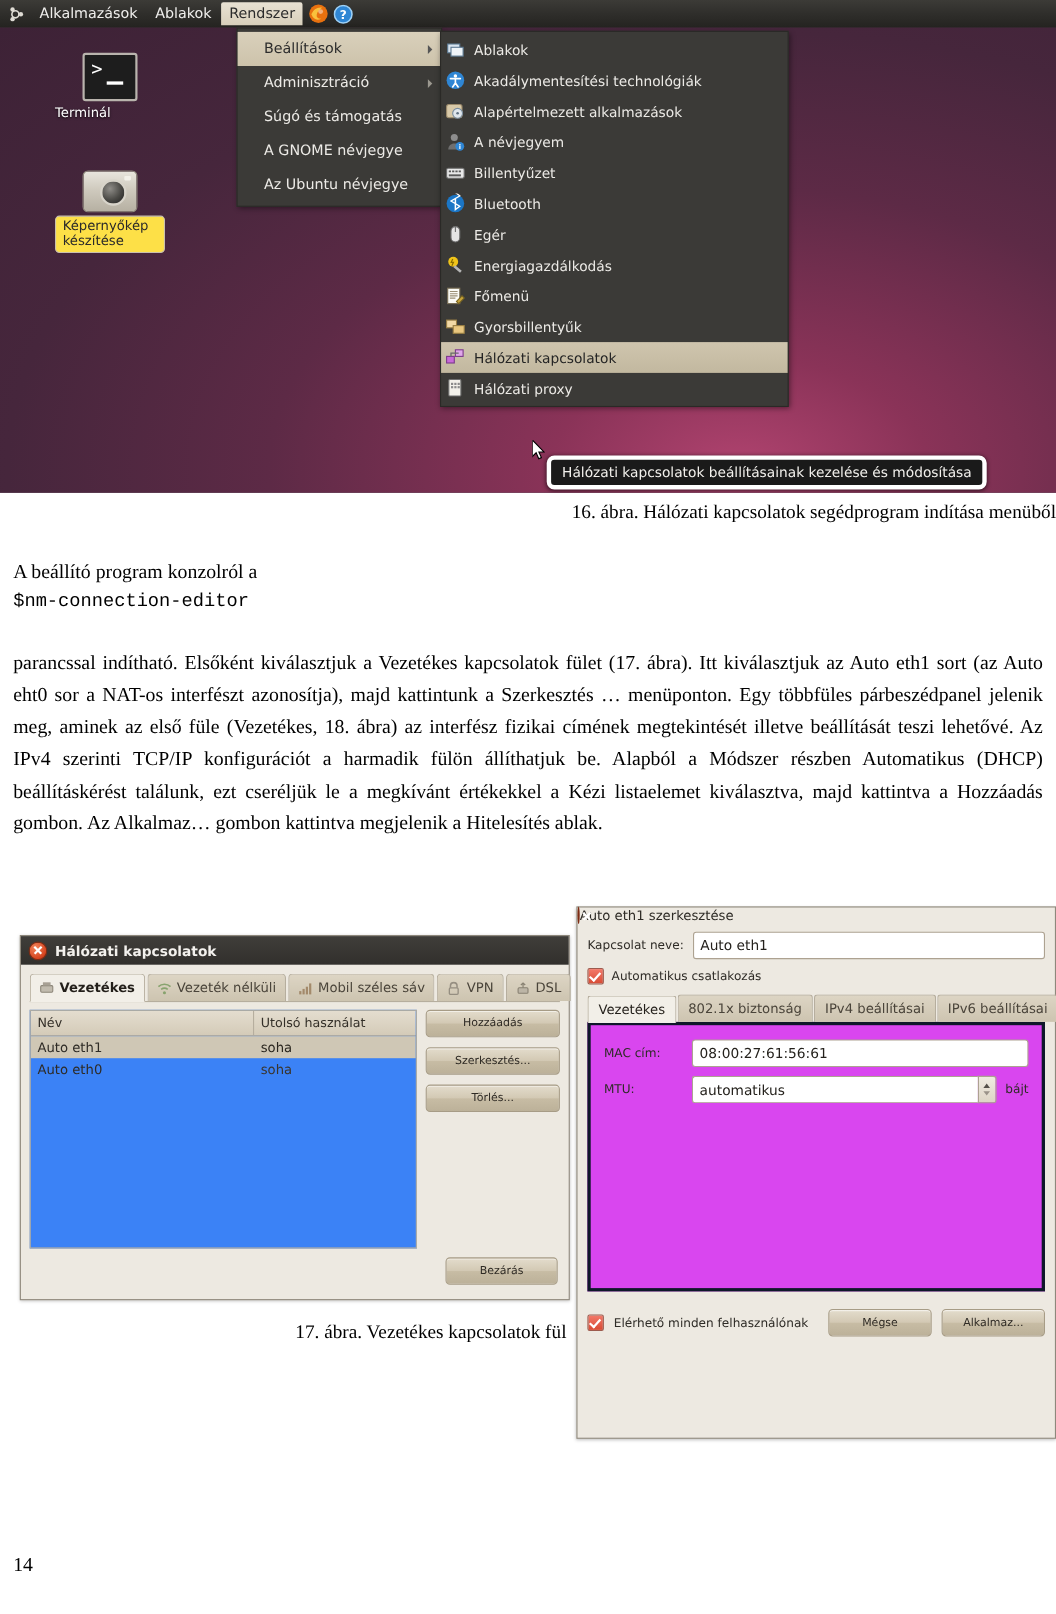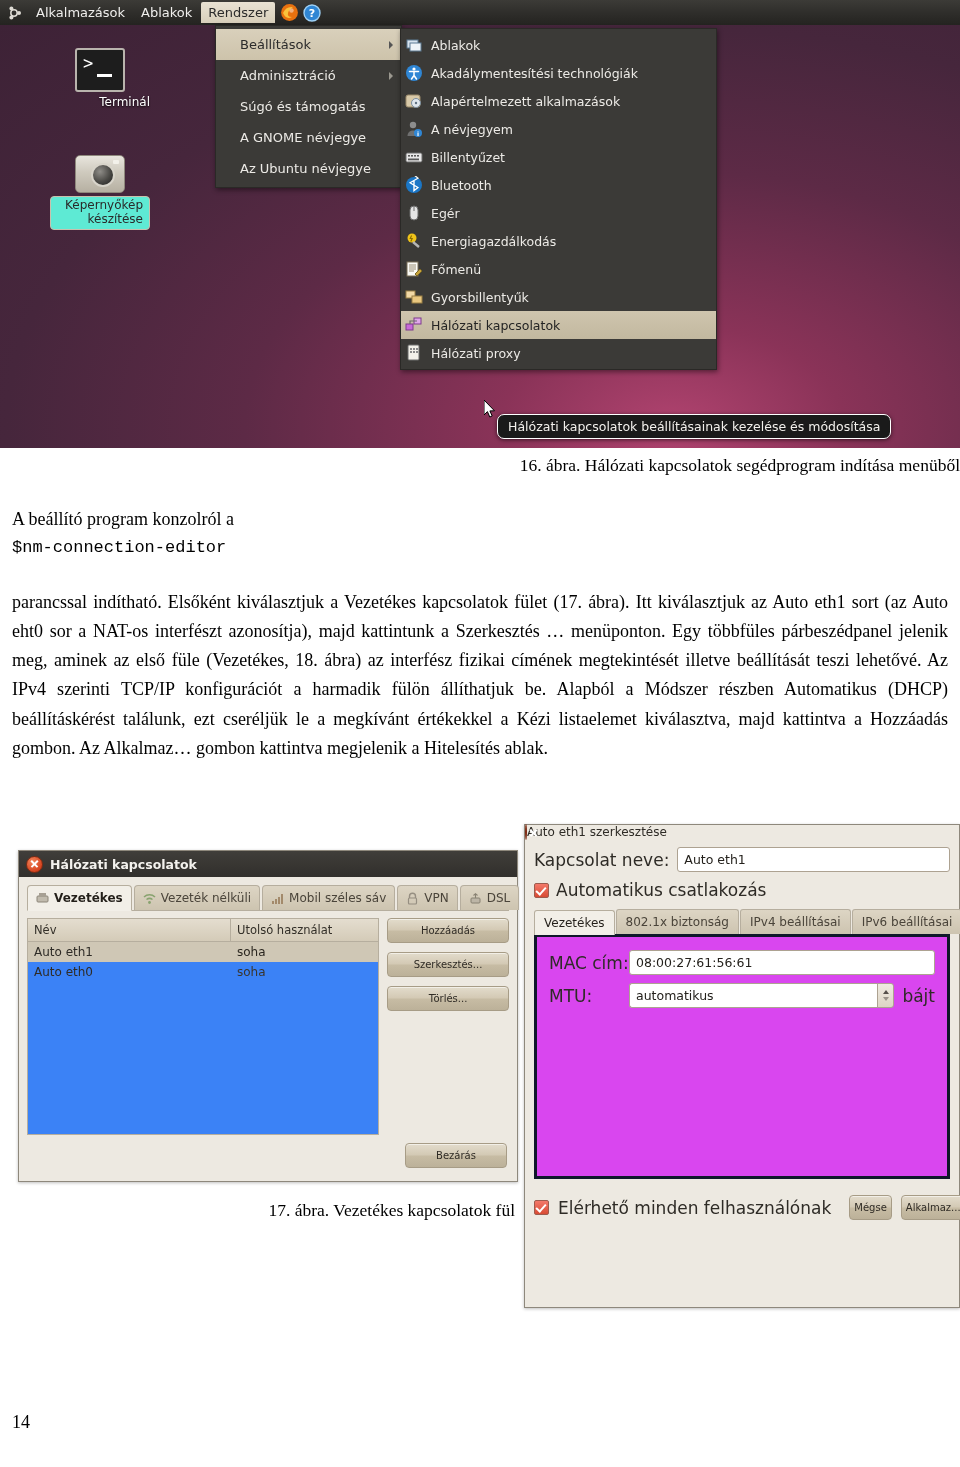--- a/index.html
+++ b/index.html
@@ -40,27 +40,27 @@
     padding:3px 7px;margin:0 1px;color:#efeeec;white-space:nowrap;
   }
   #fig16 .panel .mitem.active{
     background:linear-gradient(to bottom,#e9e2d3,#d8cfbb);
     color:#2b2b2b;border-radius:2px 2px 0 0;
   }
   #fig16 .panel .ff-icon{width:19px;height:19px;margin-left:4px;}
   #fig16 .panel .help-icon{width:18px;height:18px;margin-left:4px;}
 
   
-  #fig16 .dicon{position:absolute;text-align:right;width:100px;}
+  #fig16 .dicon{position:absolute;text-align:left;width:100px;}
   #fig16 .dicon .glyph{margin:0 auto;}
   #fig16 .dicon .lbl{
     color:#fff;font-size:12px;margin-top:3px;text-shadow:0 1px 2px rgba(0,0,0,.9);
   }
   #fig16 .dicon .lbl.boxed{
-    background:#5eead4;color:#2a2a2a;display:inline-block;
+    background:#fde047;color:#2a2a2a;display:inline-block;
     padding:2px 6px;border-radius:4px;text-shadow:none;line-height:1.15;
     border:1px solid #c9c0ad;
   }
   .termglyph{
     width:46px;height:40px;background:#1d1d1d;border:2px solid #b9b4ad;border-radius:3px;
     position:relative;
   }
   .termglyph:before{
     content:">";position:absolute;left:6px;top:3px;color:#fff;font-size:17px;
     font-family:"DejaVu Sans Mono", monospace;
@@ -117,21 +117,21 @@
     background:linear-gradient(to bottom,#cfc5ae,#c2b89f);
     color:#242424;
   }
   #fig16 .menu2 .ic{
     width:18px;height:18px;flex:0 0 18px;border-radius:2px;position:relative;
   }
 
   
   #fig16 .tooltip{
     position:absolute;left:497px;top:414px;
-    background:#1a1a1a;color:#f2f0ec;border:1px solid #ffffff;border-radius:7px;
+    background:#1a1a1a;color:#f2f0ec;border:4px solid #ffffff;border-radius:7px;
     font-size:12.5px;padding:4px 10px;white-space:nowrap;
     box-shadow:0 1px 4px rgba(0,0,0,.6);
   }
   
   #fig16 .cursor{
     position:absolute;left:484px;top:400px;width:12px;height:18px;
   }
 
   
   .caption{
@@ -219,21 +219,21 @@
 
   
   #edwin{
     position:absolute;left:524px;top:824px;width:434px;height:482px;
     background:#ede9e1;border:1px solid #8e887c;
     font-family:"DejaVu Sans", sans-serif;font-size:12px;color:#2e2b26;
     box-shadow:0 1px 3px rgba(0,0,0,.25);
   }
   #edwin .ebody{padding:8px 9px 8px 9px;}
   .frow{display:flex;align-items:center;gap:8px;margin-bottom:8px;}
-  .flabel{font-size:17px;white-space:nowrap;}
+  .flabel{font-size:11px;white-space:nowrap;}
   .finput{
     flex:1;background:#fff;border:1px solid #ada291;border-radius:3px;
     padding:4px 6px;font-size:12.5px;color:#24211c;
   }
   .chkrow{display:flex;align-items:center;gap:7px;margin-bottom:9px;}
   .chkbox{
     width:13px;height:13px;border:1px solid #9d5b4e;border-radius:2px;
     background:linear-gradient(to bottom,#f3796a,#d84b34);position:relative;flex:0 0 13px;
   }
   .chkbox:after{

